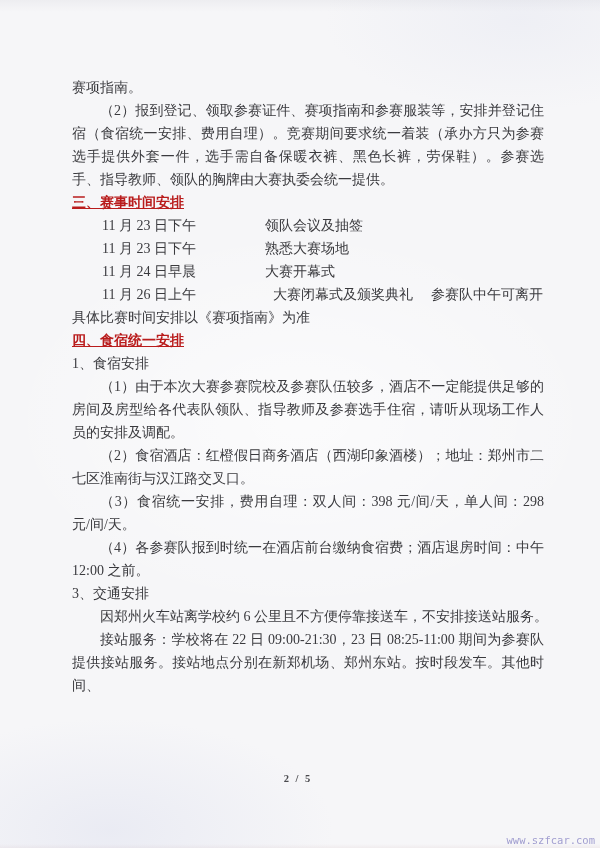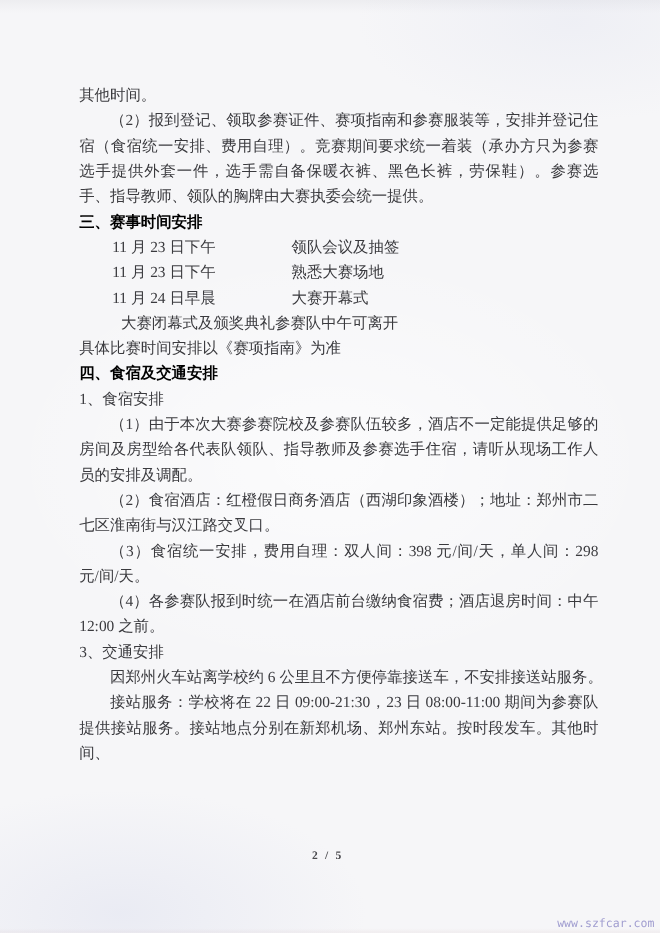--- a/index.html
+++ b/index.html
@@ -28,31 +28,32 @@
     font-size: 14px;
     line-height: 23px;
     color: #3a3a3e;
     text-align: justify;
   }
   .content p { margin: 0; }
   .para { text-indent: 28px; }
   .oneline { white-space: nowrap; overflow: visible; }
   .heading {
     font-weight: bold;
-    color: #000000;
+    color: #b91c1c;
     margin-left: 26px;
+    text-decoration: underline;
   }
   .gap-lg { margin-top: 18px; }
   .gap-sm { margin-top: 9px; }
   .sub { margin-left: 30px; }
   .sched { margin-left: 30px; }
   .sched-row { display: flex; }
   .sched-date { width: 163px; flex: none; }
   .sched-row:nth-child(4) .sched-event { padding-left: 8px; }
-  .sched-note { }
+  .sched-note { margin-left: 18px; }
   .footnote { margin-left: 30px; }
   .pagenum {
     position: absolute;
     top: 773px;
     left: 0;
     width: 596px;
     text-align: center;
     font-size: 10.5px;
     font-weight: bold;
     letter-spacing: 2px;
@@ -66,58 +67,59 @@
     font-family: "DejaVu Sans Mono", monospace;
     font-size: 10.5px;
     color: #a19ed0;
   }
 </style>
 </head>
 <body>
 
 <div class="content">
 
-  <p class="line">其他时间。</p>
+  <p class="line">赛项指南。</p>
 
   <p class="para">（2）报到登记、领取参赛证件、赛项指南和参赛服装等，安排并登记住宿（食宿统一安排、费用自理）。竞赛期间要求统一着装（承办方只为参赛选手提供外套一件，选手需自备保暖衣裤、黑色长裤，劳保鞋）。参赛选手、指导教师、领队的胸牌由大赛执委会统一提供。</p>
 
   <p class="heading gap-lg">三、赛事时间安排</p>
 
   <div class="sched">
     <div class="sched-row">
       <span class="sched-date">11 月 23 日下午</span>
       <span class="sched-event">领队会议及抽签</span>
     </div>
     <div class="sched-row">
       <span class="sched-date">11 月 23 日下午</span>
       <span class="sched-event">熟悉大赛场地</span>
     </div>
     <div class="sched-row">
       <span class="sched-date">11 月 24 日早晨</span>
       <span class="sched-event">大赛开幕式</span>
     </div>
     <div class="sched-row">
+      <span class="sched-date">11 月 26 日上午</span>
       <span class="sched-event">大赛闭幕式及颁奖典礼</span>
       <span class="sched-note">参赛队中午可离开</span>
     </div>
   </div>
 
   <p class="footnote">具体比赛时间安排以《赛项指南》为准</p>
 
-  <p class="heading gap-sm">四、食宿及交通安排</p>
+  <p class="heading gap-sm">四、食宿统一安排</p>
 
   <p class="sub">1、食宿安排</p>
 
   <p class="para">（1）由于本次大赛参赛院校及参赛队伍较多，酒店不一定能提供足够的房间及房型给各代表队领队、指导教师及参赛选手住宿，请听从现场工作人员的安排及调配。</p>
   <p class="para">（2）食宿酒店：红橙假日商务酒店（西湖印象酒楼）；地址：郑州市二七区淮南街与汉江路交叉口。</p>
   <p class="para">（3）食宿统一安排，费用自理：双人间：398 元/间/天，单人间：298 元/间/天。</p>
   <p class="para">（4）各参赛队报到时统一在酒店前台缴纳食宿费；酒店退房时间：中午 12:00 之前。</p>
 
   <p class="sub">3、交通安排</p>
 
   <p class="para oneline">因郑州火车站离学校约 6 公里且不方便停靠接送车，不安排接送站服务。</p>
-  <p class="para">接站服务：学校将在 22 日 09:00-21:30，23 日 08:00-11:00 期间为参赛队提供接站服务。接站地点分别在新郑机场、郑州东站。按时段发车。其他时间、</p>
+  <p class="para">接站服务：学校将在 22 日 09:00-21:30，23 日 08:25-11:00 期间为参赛队提供接站服务。接站地点分别在新郑机场、郑州东站。按时段发车。其他时间、</p>
 
 </div>
 
 <div class="pagenum">2 / 5</div>
 
 <div class="watermark">www.szfcar.com</div>
 
 </body></html>

